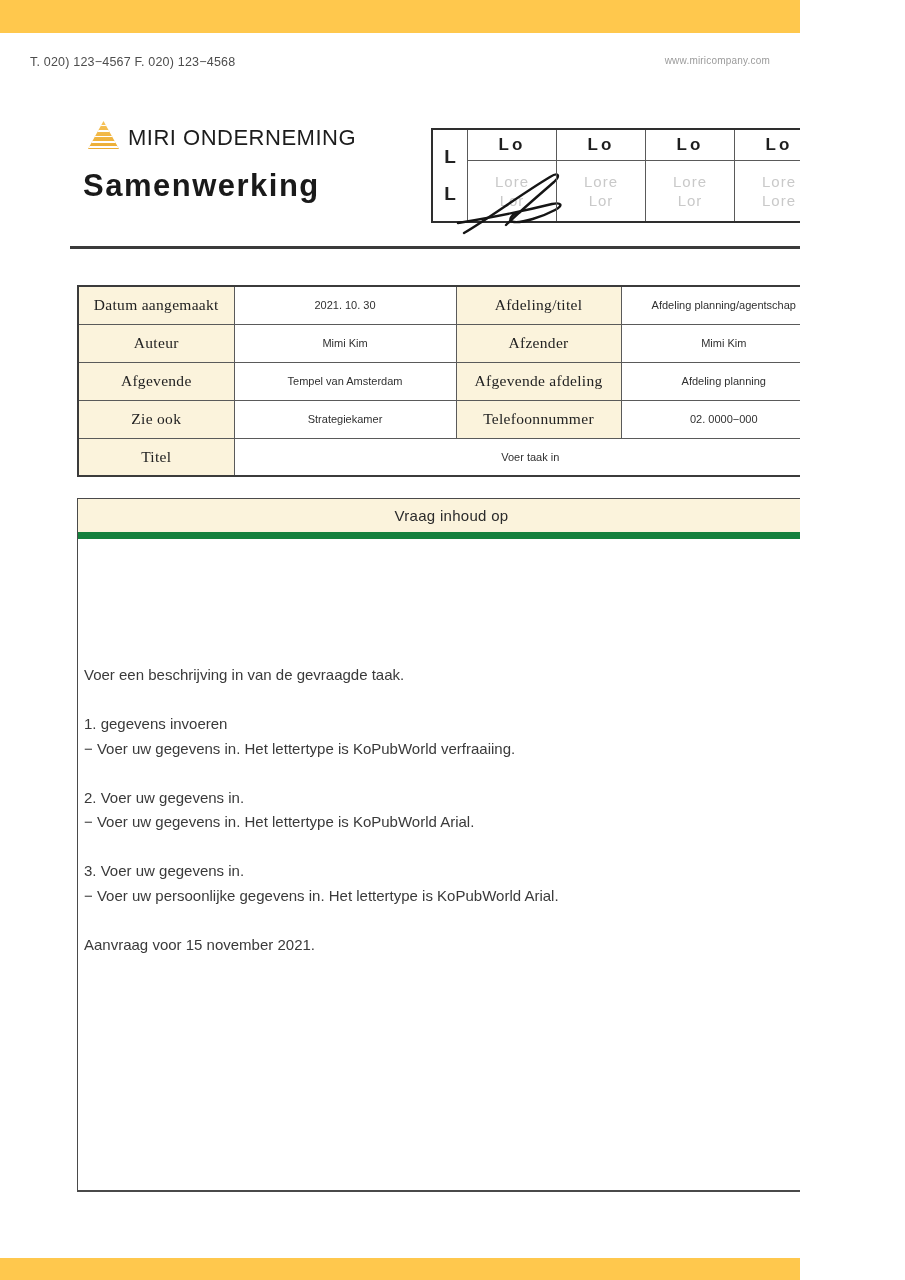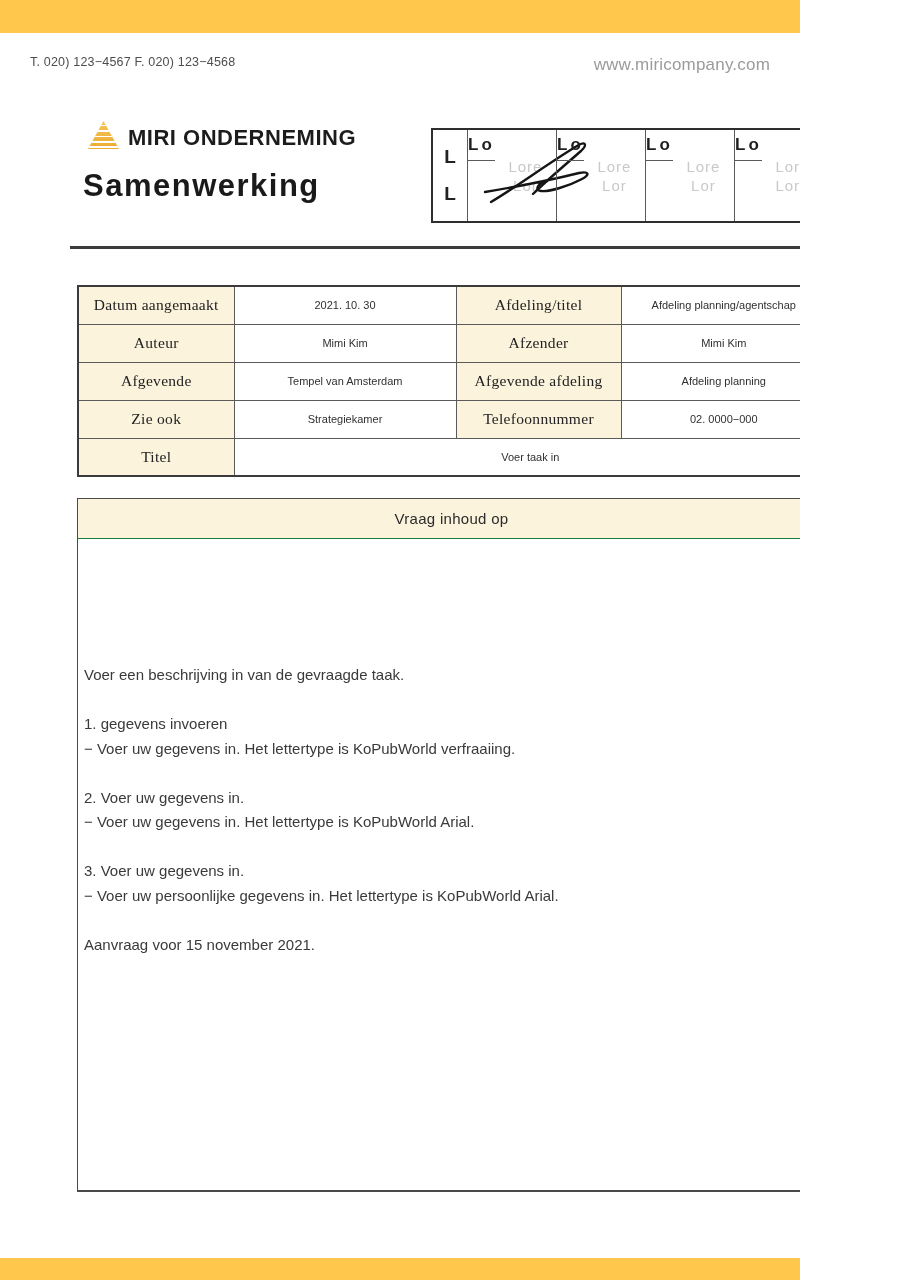--- a/index.html
+++ b/index.html
@@ -12,56 +12,56 @@
   }
   *{margin:0;padding:0;box-sizing:border-box;}
   html,body{background:#fff;}
   body{font-family:"Liberation Sans",sans-serif;color:var(--ink);}
   .page{position:relative;width:800px;height:1280px;background:#fff;overflow:hidden;}
 
   .top-bar{position:absolute;left:0;top:0;width:905px;height:33px;background:var(--accent);}
   .bottom-bar{position:absolute;left:0;bottom:0;width:905px;height:22px;background:var(--accent);}
 
   .contact-phone{position:absolute;left:30px;top:55px;font-size:12.5px;color:#4d4d4d;letter-spacing:.2px;}
-  .contact-web{position:absolute;right:30px;top:55px;font-size:17px;color:#9b9b9b;letter-spacing:.2px;}
+  .contact-web{position:absolute;right:30px;top:55px;font-size:10px;color:#9b9b9b;letter-spacing:.2px;}
 
   .logo-tri{position:absolute;left:88px;top:121px;width:31px;height:28px;
     background:
       repeating-linear-gradient(180deg, rgba(255,255,255,0) 0 3.9px, #fff 3.9px 5.4px),
       linear-gradient(#F7C35A,#EBAC31);
     -webkit-clip-path:polygon(50% 0,0 100%,100% 100%);
     clip-path:polygon(50% 0,0 100%,100% 100%);}
-  .brand-name{position:absolute;left:128px;top:125px;font-size:22px;font-weight:bold;color:#1c1c1c;letter-spacing:.5px;}
+  .brand-name{position:absolute;left:128px;top:125px;font-size:22px;font-weight:normal;color:#1c1c1c;letter-spacing:.5px;}
   .doc-title{position:absolute;left:83px;top:168px;font-size:31px;font-weight:bold;color:#1a1a1a;letter-spacing:1.5px;}
   .title-divider{position:absolute;left:70px;top:246px;width:758px;height:3px;background:var(--border-dark);}
 
   
   .approval{position:absolute;left:431px;top:128px;width:394px;height:95px;
     border:2px solid #2e2e2e;display:flex;background:#fff;}
   .appr-side{width:35px;border-right:1px solid var(--border-mid);display:flex;flex-direction:column;
     align-items:center;justify-content:space-evenly;font-weight:bold;font-size:19px;color:#222;}
-  .appr-col{flex:1;display:flex;flex-direction:row;position:relative;}
+  .appr-col{flex:1;display:flex;flex-direction:column;position:relative;}
   .appr-col + .appr-col{border-left:1px solid var(--border-mid);}
   .appr-head{height:31px;border-bottom:1px solid var(--border-mid);display:flex;align-items:center;
     justify-content:center;font-weight:bold;font-size:17px;letter-spacing:3px;color:#1e1e1e;}
   .appr-body{flex:1;display:flex;flex-direction:column;align-items:center;justify-content:center;
     color:var(--ph-gray);font-size:15px;line-height:19px;letter-spacing:1px;position:relative;}
   .signature{position:absolute;left:-14px;top:0px;width:128px;height:82px;pointer-events:none;}
 
   
   table.info{position:absolute;left:77px;top:285px;width:749px;border-collapse:collapse;
     border:2px solid var(--border-dark);table-layout:fixed;}
   table.info td{border:1px solid var(--border-mid);height:38px;text-align:center;vertical-align:middle;
     font-size:11px;padding:0 2px;white-space:nowrap;overflow:hidden;}
   table.info td.lbl{background:var(--cream);font-size:15.5px;color:#222;letter-spacing:.3px;font-family:Liberation Serif, serif;}
 
   
   .request{position:absolute;left:77px;top:498px;width:749px;height:694px;
     border:1px solid #4a4a4a;display:flex;flex-direction:column;background:#fff;}
-  .req-head{height:40px;background:var(--cream);border-bottom:1px solid #15803d;
+  .req-head{height:40px;background:var(--cream);border-bottom:7px solid #15803d;
     display:flex;align-items:center;justify-content:center;font-size:15px;color:#2b2b2b;letter-spacing:.3px;}
   .req-body{flex:1;border-bottom:1px solid #4a4a4a;padding:124px 6px 0 6px;overflow:hidden;}
   .bline{font-size:15px;line-height:24.5px;min-height:24.5px;color:#3a3a3a;white-space:nowrap;}
   .req-note{height:86px;display:flex;align-items:center;padding:0 4px;
     font-size:14.6px;color:#2f2f2f;white-space:nowrap;overflow:hidden;}
 </style>
 </head>
 <body>
 
 <div class="page">

